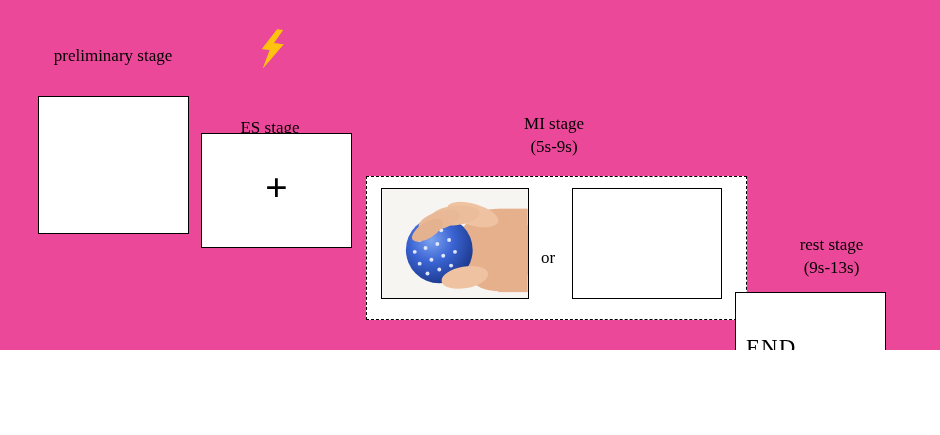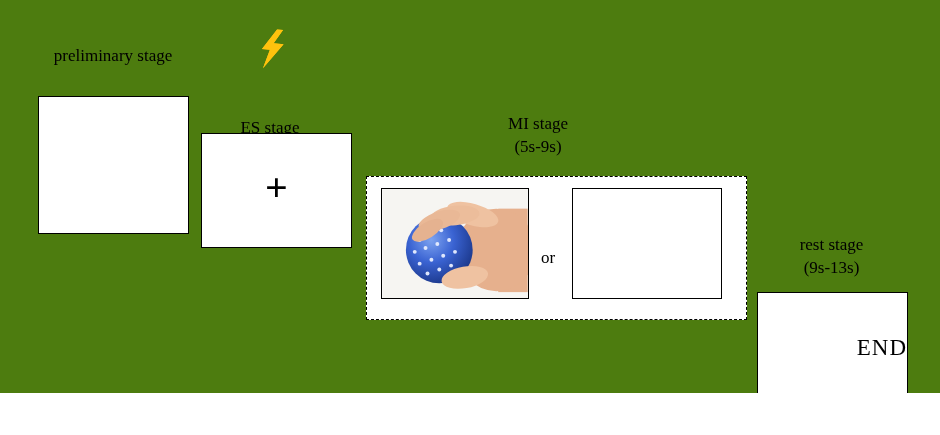--- a/index.html
+++ b/index.html
@@ -1,19 +1,19 @@
 <!DOCTYPE html>
 <html><head>
 <meta charset="utf-8">
 <style>
   html,body{margin:0;padding:0;background:#ffffff;}
   .canvas{
     position:relative;
-    width:940px;height:393px;
-    background:#4d7c0f;
+    width:940px;height:350px;
+    background:#ec4899;
     font-family:"Liberation Serif", serif;
     color:#000;
     overflow:hidden;
   }
   .stage-label{
     position:absolute;
     text-align:center;
     font-size:17px;
     line-height:1.38;
     white-space:nowrap;
@@ -37,33 +37,33 @@
   .lightning{position:absolute;left:258px;top:28px;width:28px;height:42px;}
   .label-es{left:210px;top:80px;width:120px;margin-top:36px;}
   .box-es{left:201px;top:133px;width:151px;height:115px;
           display:flex;align-items:center;justify-content:center;}
   .fixation-cross{
     font-size:40px;font-weight:600;line-height:1;
     transform:translateY(-3px);
     font-family:"Liberation Serif", serif;
   }
   
-  .label-mi{left:468px;top:112px;width:140px;}
+  .label-mi{left:484px;top:112px;width:140px;}
   .box-mi-outer{left:366px;top:176px;width:381px;height:144px;}
   .box-mi-img{left:381px;top:188px;width:148px;height:111px;padding:0;overflow:hidden;}
   .box-mi-img svg{display:block;width:100%;height:100%;}
   .or-text{
     position:absolute;left:533px;top:248px;width:30px;
     text-align:center;font-size:17px;
   }
   .box-mi-empty{left:572px;top:188px;width:150px;height:111px;}
   
   .label-rest{left:769px;top:233px;width:125px;}
-  .box-end{left:757px;top:292px;width:151px;height:112px;
-           display:flex;align-items:center;justify-content:flex-end;padding-left:10px;}
+  .box-end{left:735px;top:292px;width:151px;height:112px;
+           display:flex;align-items:center;justify-content:flex-start;padding-left:10px;}
   .end-text{font-size:23px;letter-spacing:1px;}
 </style>
 </head>
 <body>
 
 <div class="canvas">
 
   <div class="stage-label label-prelim">
     <div>preliminary stage</div>
   </div>

